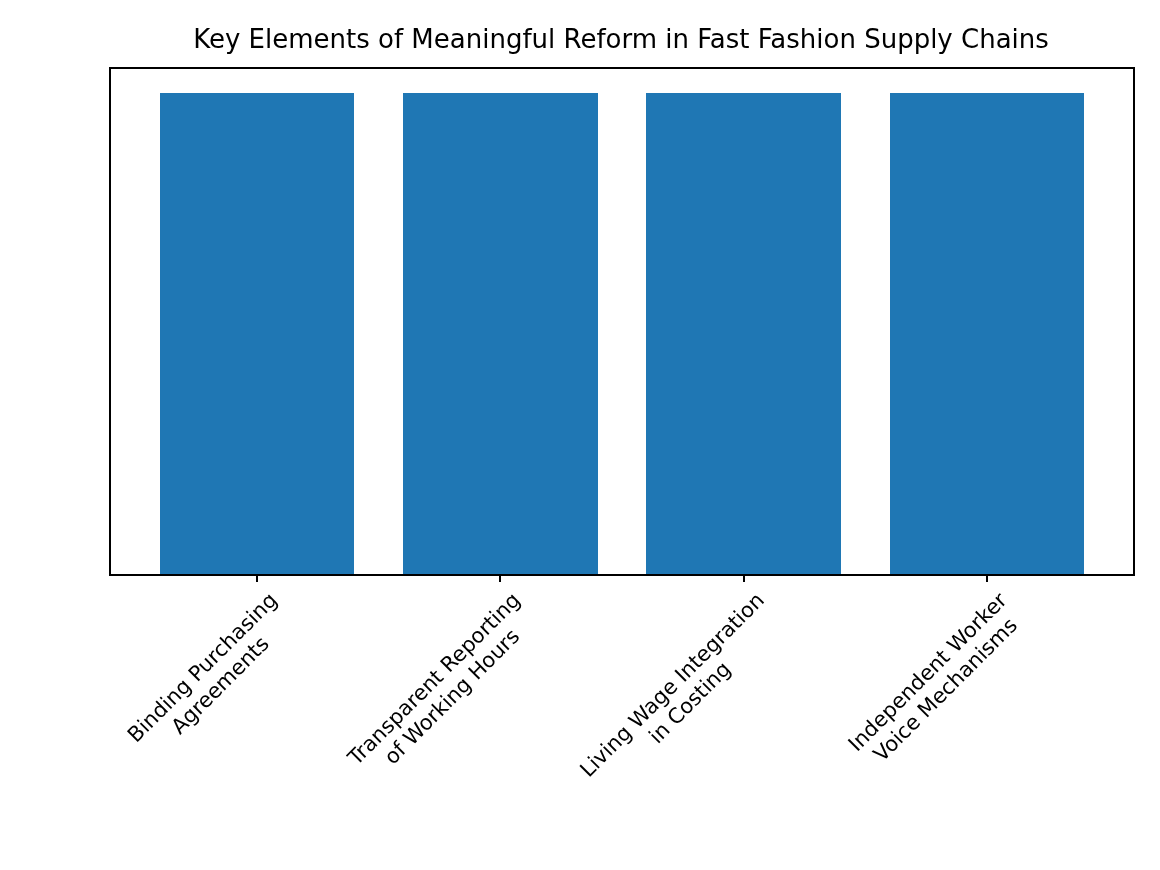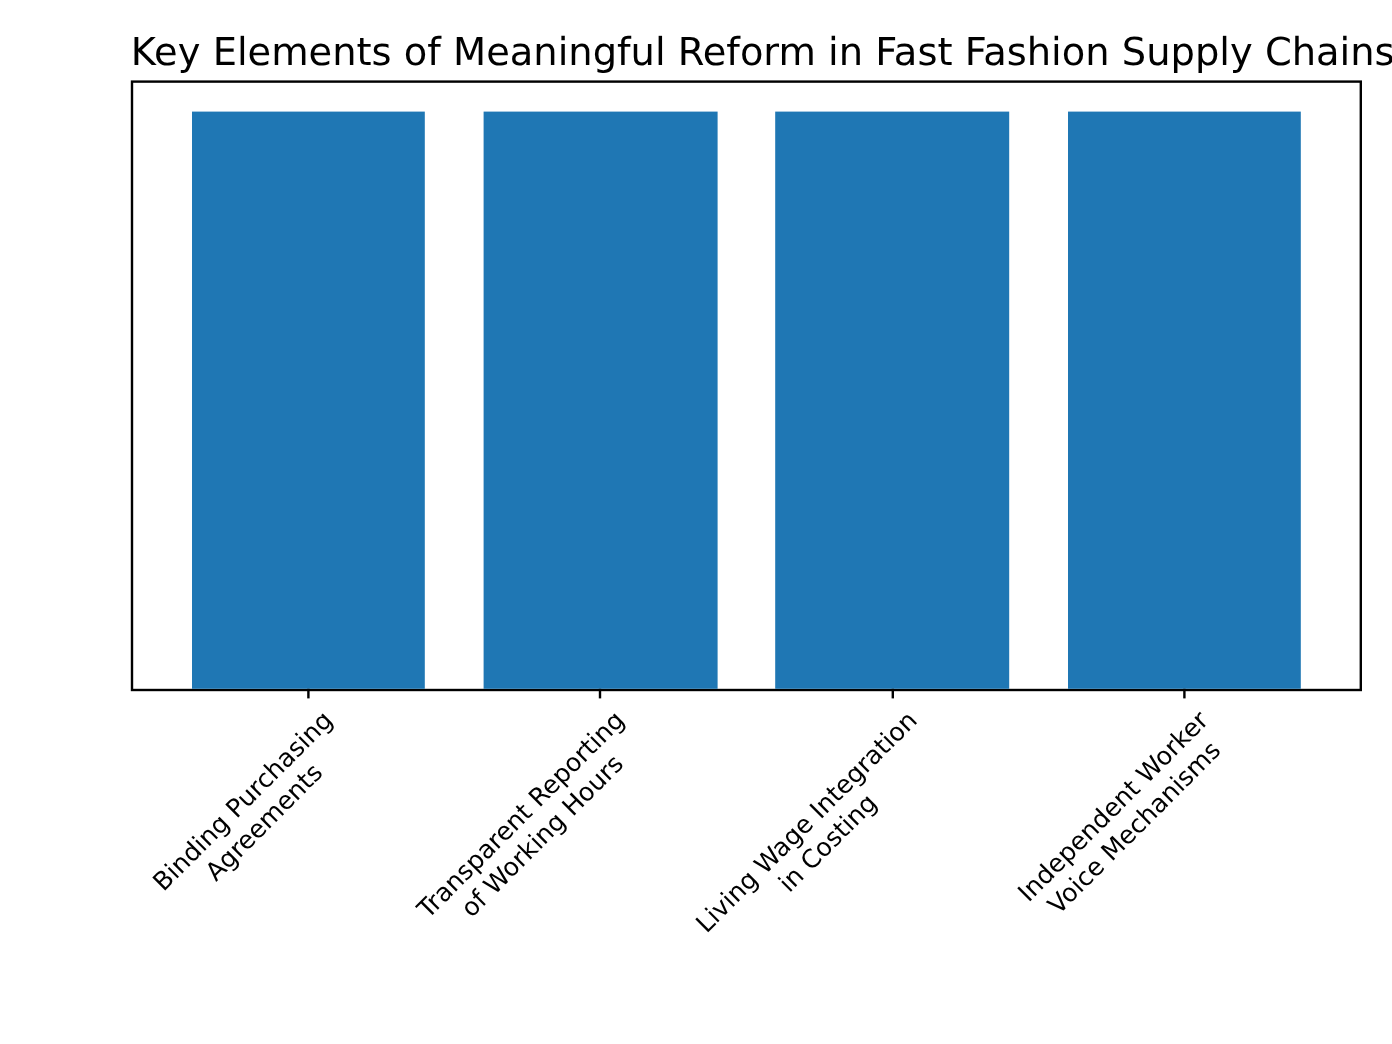--- a/index.html
+++ b/index.html
@@ -1,17 +1,17 @@
 <!DOCTYPE html>
 <html><head>
 <meta charset="utf-8">
 <style>
   html,body{margin:0;padding:0;background:#fff;}
   body{width:1160px;height:870px;position:relative;overflow:hidden;font-family:"DejaVu Sans",sans-serif;}
-  .title{position:absolute;left:109px;width:1024px;top:24px;text-align:center;font-size:32px;color:#000;white-space:nowrap;}
+  .title{position:absolute;left:109px;width:1024px;top:24px;text-align:center;font-size:26px;color:#000;white-space:nowrap;}
   .axes{position:absolute;left:109px;top:67px;width:1022px;height:505px;border:2px solid #000;}
   .bar{position:absolute;background:#1f77b4;}
   .tick{position:absolute;top:574px;width:2px;height:8px;background:#000;}
   .xlabel{position:absolute;font-size:21px;line-height:25px;color:#000;text-align:center;white-space:nowrap;transform-origin:100% 0;transform:rotate(-45deg);}
 </style>
 </head>
 <body>
 
 <div class="title">Key Elements of Meaningful Reform in Fast Fashion Supply Chains</div>
 <div class="axes" id="axes">

